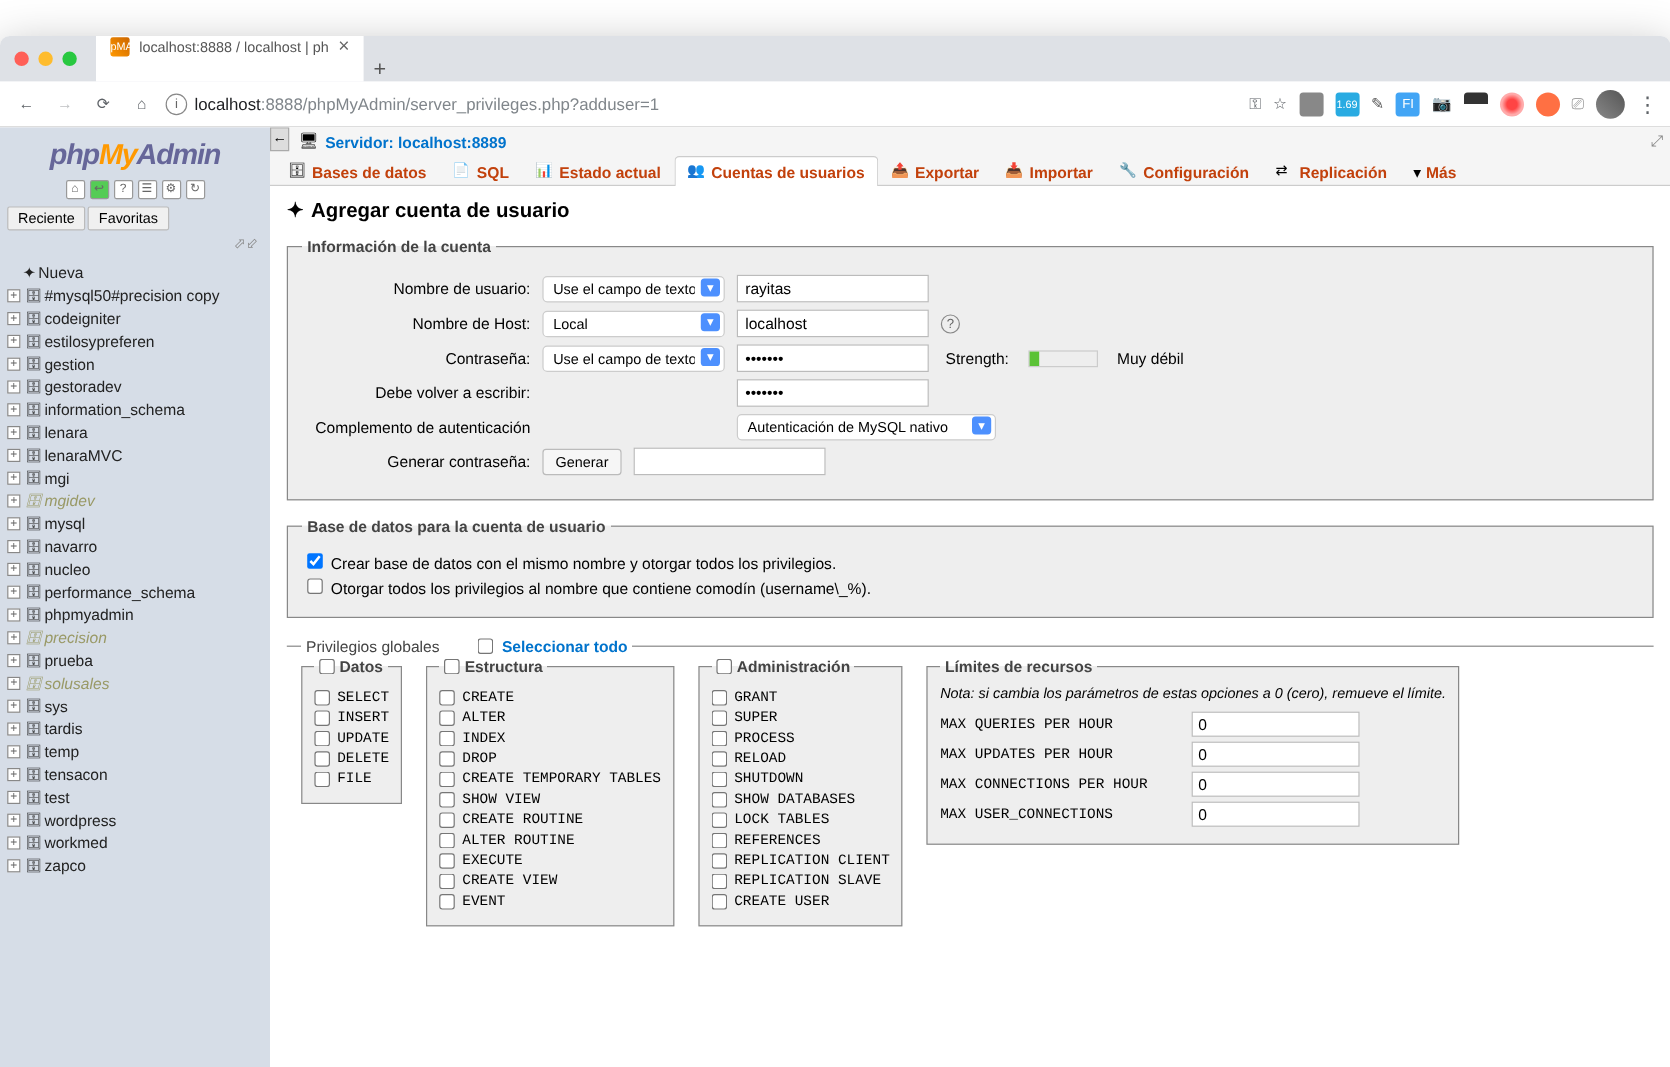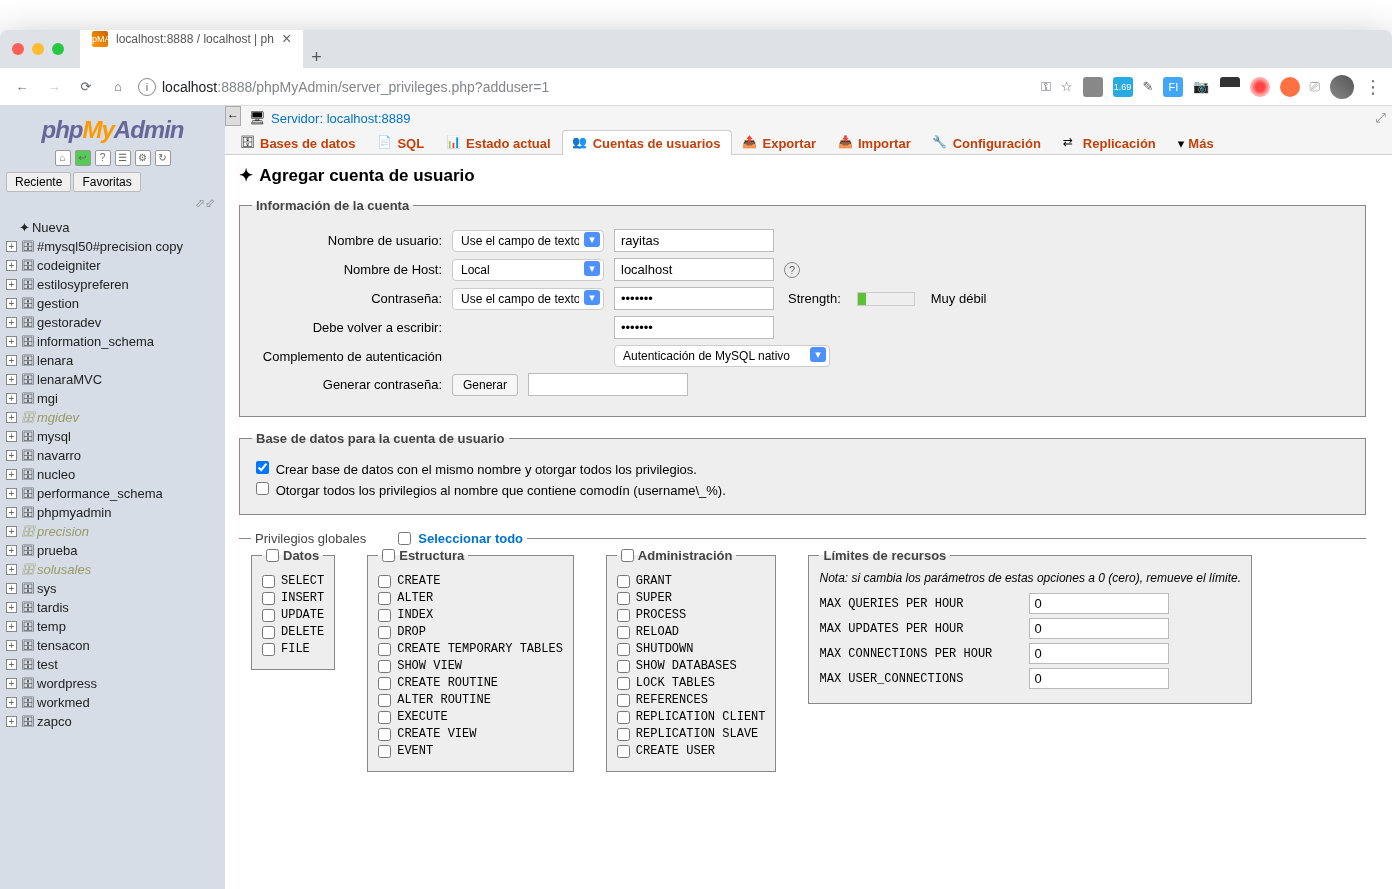--- a/index.html
+++ b/index.html
@@ -43,34 +43,34 @@
 .link-icon { text-align:right; padding: 0 10px 4px; color:#888; font-size:12px; }
 .tree { padding: 4px 0; overflow-y:auto; flex:1; }
 .tree-item { padding: 2px 6px; font-size: 13px; color: #222; display:flex; align-items:center; gap:2px; cursor:pointer; white-space:nowrap; }
 .tree-item.highlighted { font-style: italic; color: #999966; }
 .expand-box { width:11px; height:11px; border:1px solid #888; background:#fff; font-size:10px; line-height:9px; text-align:center; color:#666; margin-right:2px; }
 .db-icon { width:14px; height:14px; display:inline-block; font-size:11px; }
 
 .main { flex:1; background:#f5f5f5; display:flex; flex-direction:column; overflow:hidden; position:relative; }
 .collapse-handle { position:absolute; left:0; top:0; width:16px; height:20px; background:#ddd; border:1px solid #aaa; text-align:center; font-size:12px; cursor:pointer; z-index:10; }
 .breadcrumb { padding: 4px 8px 4px 24px; font-size:13px; display:flex; align-items:center; gap:6px; }
-.breadcrumb a { color:#0073cc; text-decoration:none; font-weight:normal; }
+.breadcrumb a { color:#0073cc; text-decoration:none; font-weight:bold; }
 .bc-icon { width:16px; height:16px; display:inline-block; }
 .main-collapse { position:absolute; right:6px; top:4px; cursor:pointer; color:#888; }
 
 .top-tabs { display:flex; background:#f5f5f5; border-bottom:1px solid #ccc; padding: 0 4px; flex-wrap:nowrap; }
 .top-tab { padding: 4px 10px; font-size:13px; display:flex; align-items:center; gap:4px; cursor:pointer; border:1px solid transparent; border-bottom:none; margin-bottom:-1px; white-space:nowrap; }
 .top-tab a { color:#c2410c; text-decoration:none; font-weight:bold; }
 .top-tab.active { background:#fff; border-color:#ccc; border-radius:4px 4px 0 0; }
 .tab-icon { width:16px; height:16px; display:inline-block; font-size:12px; }
 
 .content { flex:1; background:#fff; padding: 10px 14px; overflow-y:auto; position:relative; }
 .page-title { font-size:17px; font-weight:bold; display:flex; align-items:center; gap:6px; margin-bottom:12px; }
 
-fieldset { border:1px solid #888; border-radius:0; padding: 10px 12px 14px; margin: 0 12px 14px 0; background:#eee; }
+fieldset { border:1px solid #888; border-radius:0; padding: 10px 12px 14px; margin: 0 0 14px 0; background:#eee; }
 fieldset > legend { color:#444; font-weight:bold; font-size:13px; padding: 0 4px; }
 .form-row { display:flex; align-items:center; margin: 6px 0; gap:10px; }
 .form-row label.rowlabel { width: 190px; text-align:right; font-size:13px; }
 .styled-select { appearance:none; -webkit-appearance:none; background:#fff; border:1px solid #ccc; border-radius:4px; padding:3px 24px 3px 8px; font-size:12px; position:relative; width:152px; }
 .select-wrap { position:relative; display:inline-block; }
 .select-wrap::after { content:"▾"; position:absolute; right:4px; top:2px; background:#4d90fe; color:#fff; width:16px; text-align:center; border-radius:3px; font-size:11px; padding:1px 0; pointer-events:none; }
 .select-wrap.wide .styled-select { width: 216px; }
 input.txt { border:1px solid #bbb; padding:3px 6px; font-size:13px; width:160px; background:#fff; }
 .help-icon { width:16px; height:16px; border-radius:50%; border:1px solid #888; text-align:center; font-size:11px; color:#666; line-height:14px; cursor:pointer; }
 .strength-label { font-size:13px; margin-left:4px; }

